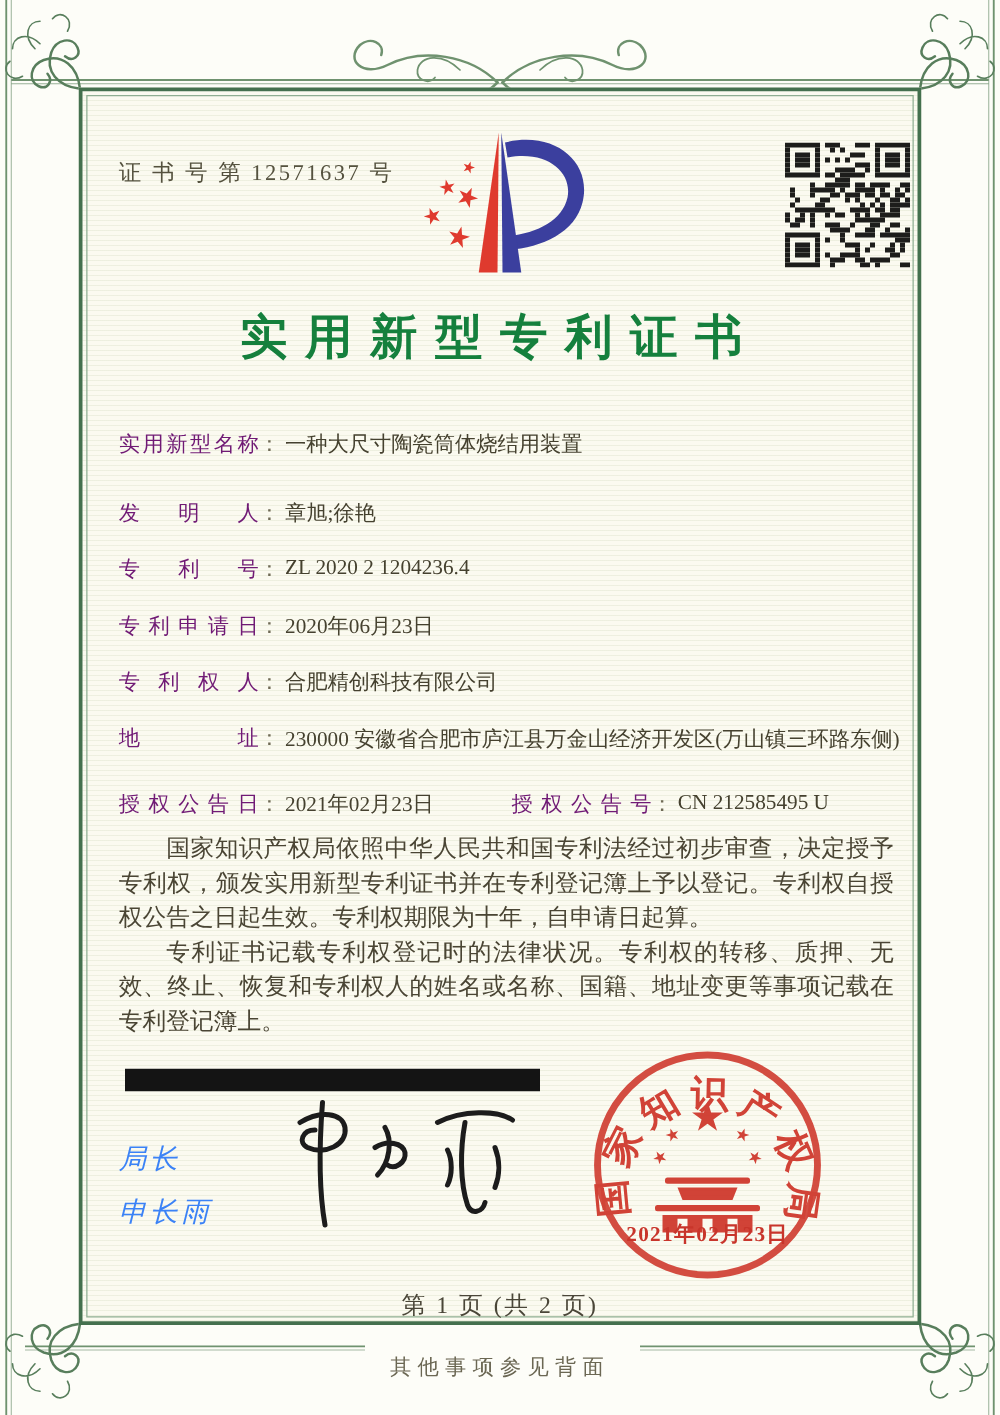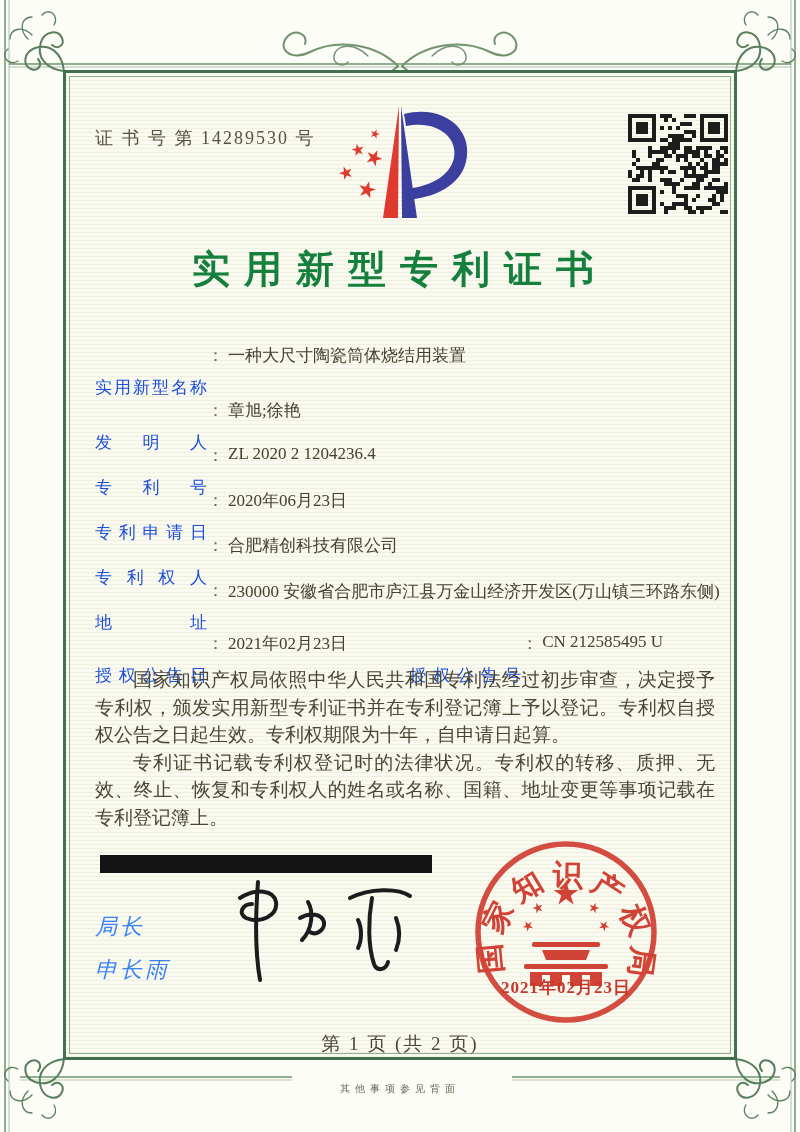--- a/index.html
+++ b/index.html
@@ -26,22 +26,22 @@
     letter-spacing:2px;color:#55523f;
   }
   .logo{position:absolute;left:322px;top:100px;width:156px;height:126px;}
   .qr{position:absolute;left:628px;top:114px;width:100px;height:100px;}
   .title{
     position:absolute;left:0;top:244px;width:800px;text-align:center;
     font-size:38px;font-weight:bold;letter-spacing:14px;color:#15803d;
   }
   .field{position:absolute;left:95px;font-size:17px;white-space:nowrap;}
   .flabel{
-    display:inline-block;width:112px;color:#1d4ed8;
-    text-align:justify;text-align-last:justify;vertical-align:top;margin-top:32px;
+    display:inline-block;width:112px;color:#701a75;
+    text-align:justify;text-align-last:justify;vertical-align:top;
   }
   .fcolon{color:#6f6a55;vertical-align:top;}
   .fvalue{color:#45412f;margin-left:4px;vertical-align:top;}
   .fvalue.wrap{display:inline-block;white-space:normal;width:498px;line-height:26px;}
   .pair2{margin-left:58px;}
   .body-text{
     position:absolute;left:95px;top:666px;width:620px;
     font-size:19px;line-height:27.5px;color:#4a4534;text-align:justify;
   }
   .body-text p{margin:0;text-indent:2em;}
@@ -56,21 +56,21 @@
   .seal-date{
     position:absolute;left:468px;top:976px;width:196px;text-align:center;
     color:#c8352b;font-size:17px;font-weight:bold;letter-spacing:1px;
   }
   .page-num{
     position:absolute;left:0;top:1031px;width:800px;text-align:center;
     font-size:19px;color:#4a4638;letter-spacing:2px;
   }
   .back-note{
     position:absolute;left:0;top:1082px;width:800px;text-align:center;
-    font-size:10px;color:#6b6753;letter-spacing:5px;
+    font-size:17px;color:#6b6753;letter-spacing:5px;
   }
   .ornaments{position:absolute;inset:0;pointer-events:none;}
 </style>
 </head>
 <body>
 
 <div class="page">
 
   <svg class="ornaments" width="800" height="1132" viewBox="0 0 800 1132">
     <g stroke="#6f926f" fill="none">
@@ -109,21 +109,21 @@
     <use href="#cornerScroll" transform="translate(62,69)"></use>
     <use href="#cornerScroll" transform="translate(738,69) scale(-1,1)"></use>
     <use href="#cornerScroll" transform="translate(62,1061) scale(1,-1)"></use>
     <use href="#cornerScroll" transform="translate(738,1061) scale(-1,-1)"></use>
   </svg>
 
   <div class="paper">
     <div class="paper-inner"></div>
   </div>
 
-  <div class="cert-no">证 书 号 第 14289530 号</div>
+  <div class="cert-no">证 书 号 第 12571637 号</div>
 
   <svg class="logo" viewBox="0 0 156 126">
     <defs>
       <path id="lstar" d="M0,-1 L0.224,-0.309 0.951,-0.309 0.363,0.118 0.588,0.809 0,0.382 -0.588,0.809 -0.363,0.118 -0.951,-0.309 -0.224,-0.309 Z" fill="#df3a2e"></path>
     </defs>
 
     <path d="M82,14 C122,4 152,30 144,62 C138,86 112,98 84,100 L83,89 C108,87 128,76 132,58 C136,38 116,20 84,26 Z" fill="#3b3f9e"></path>
 
     <polygon points="77,6 61,118 76,118" fill="#df3a2e"></polygon>
     <polygon points="79,6 80,118 95,118" fill="#3b3f9e"></polygon>

